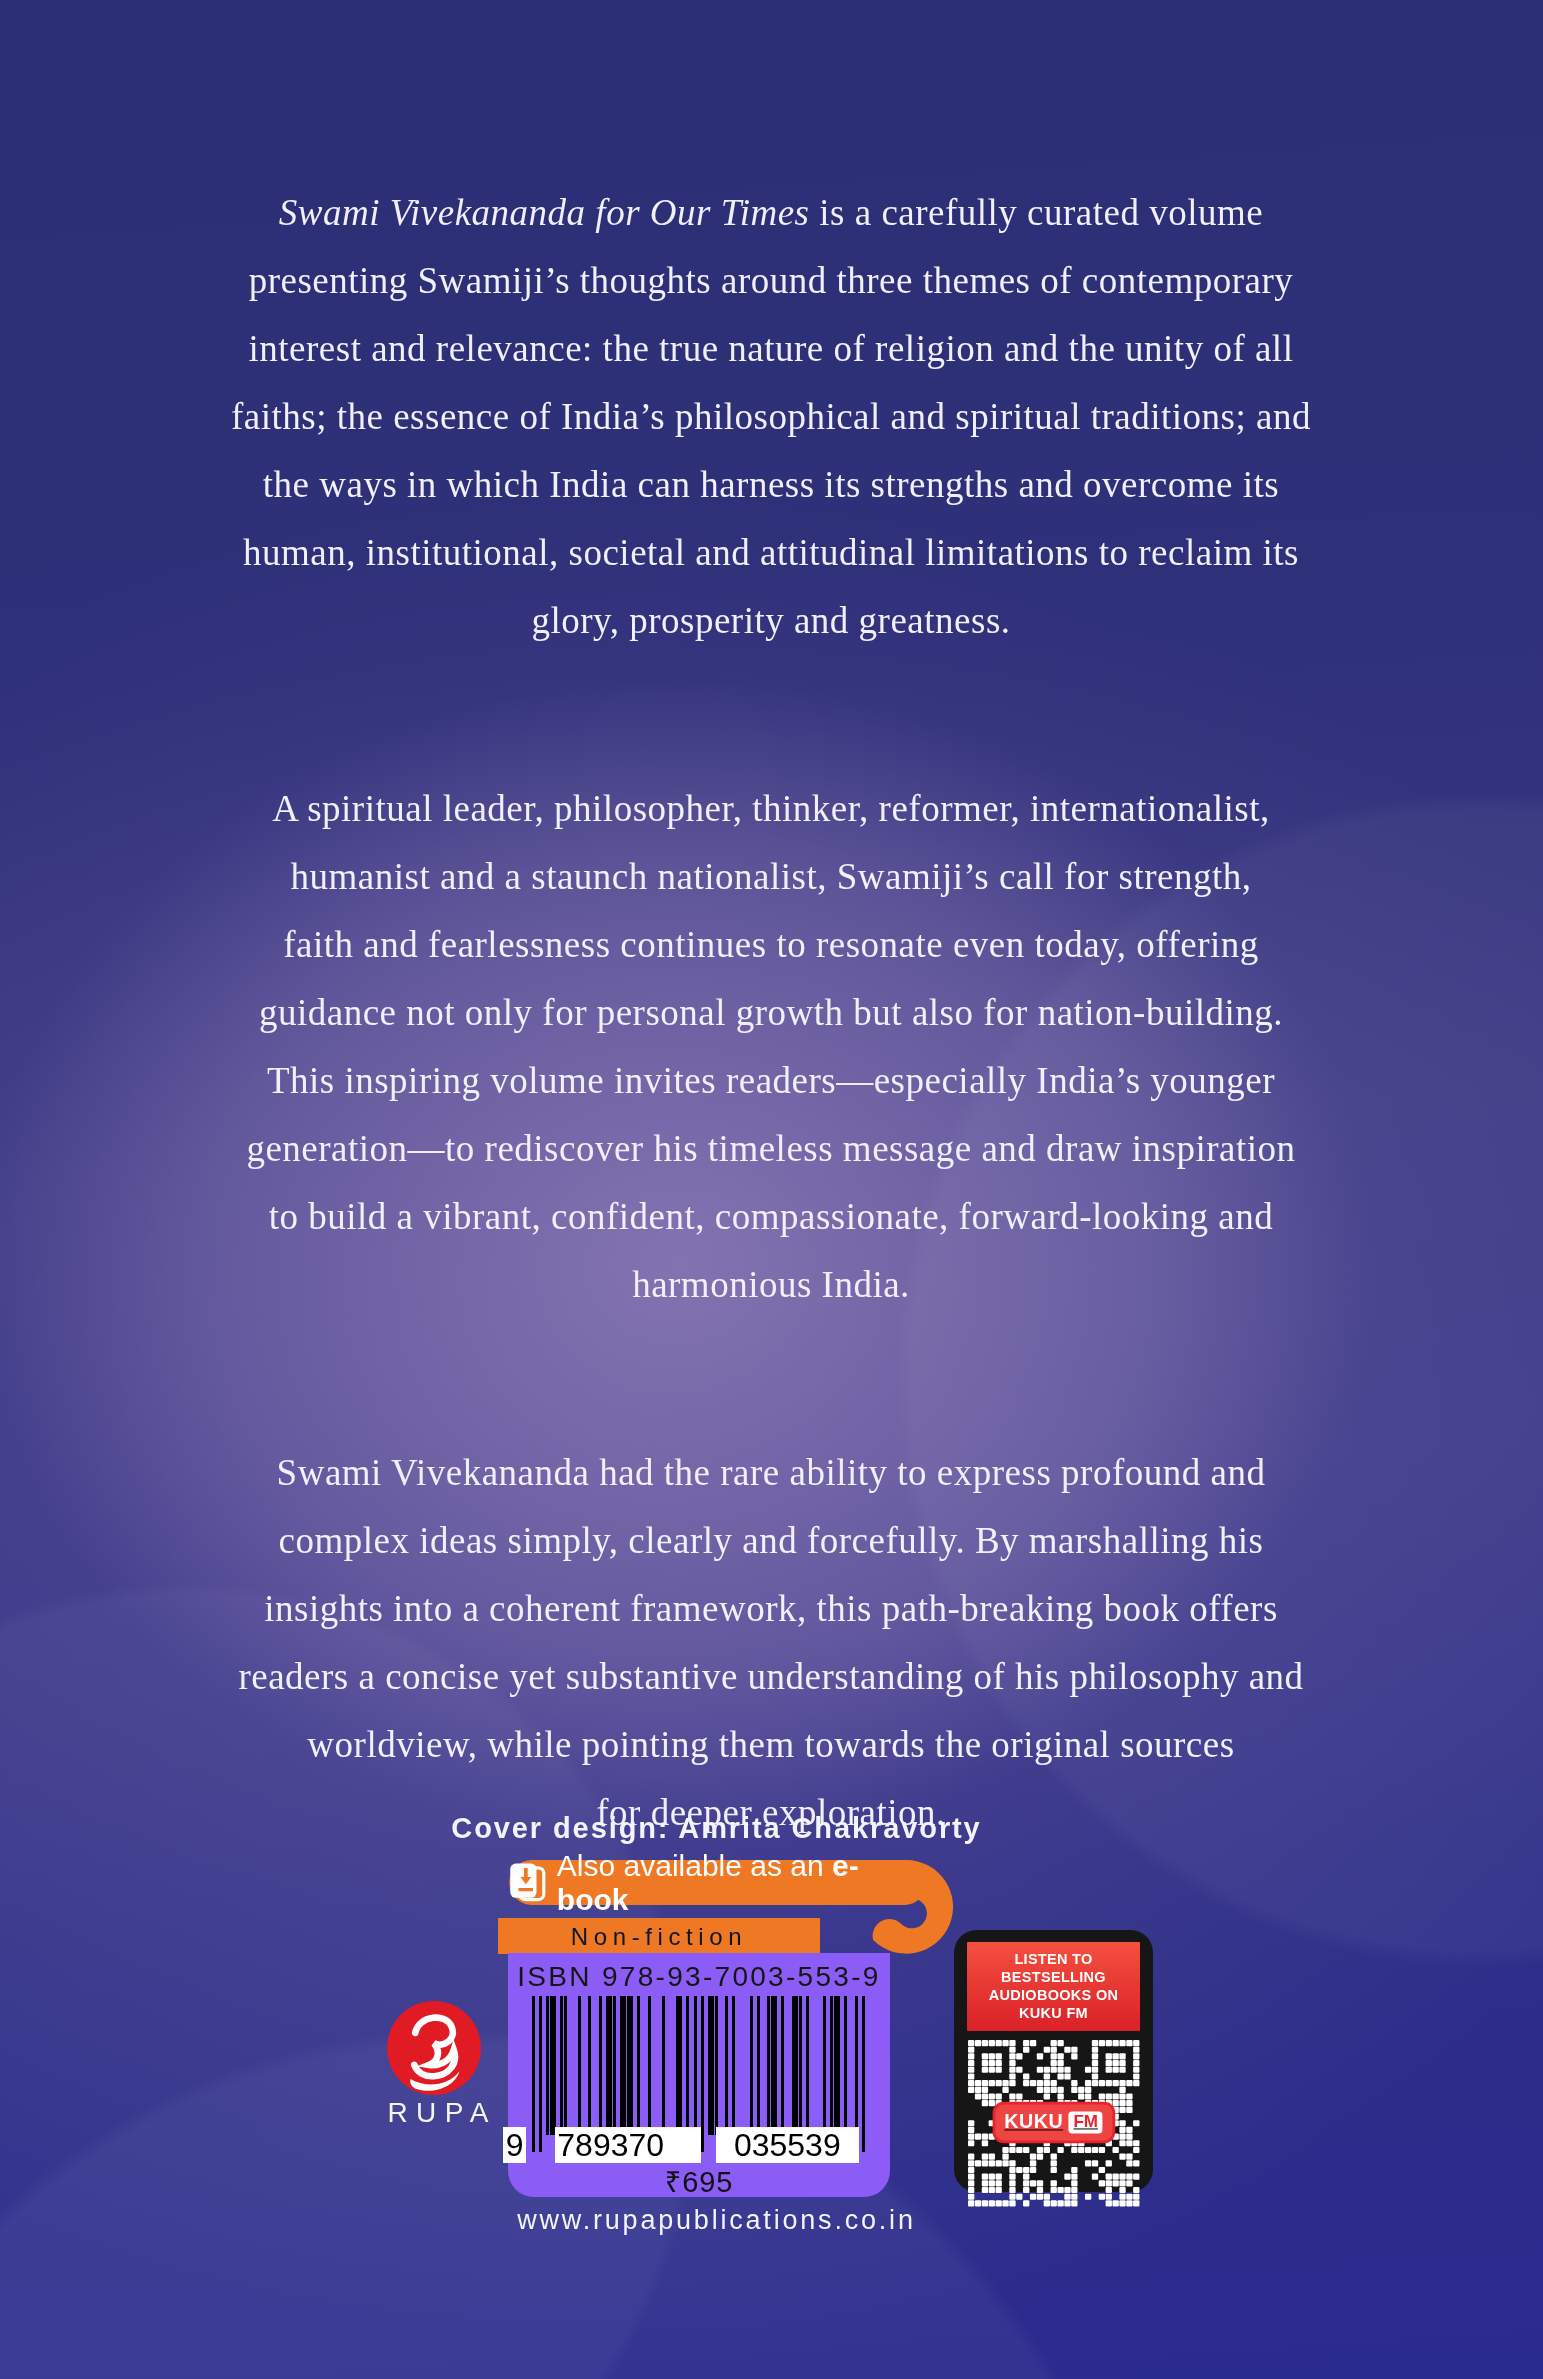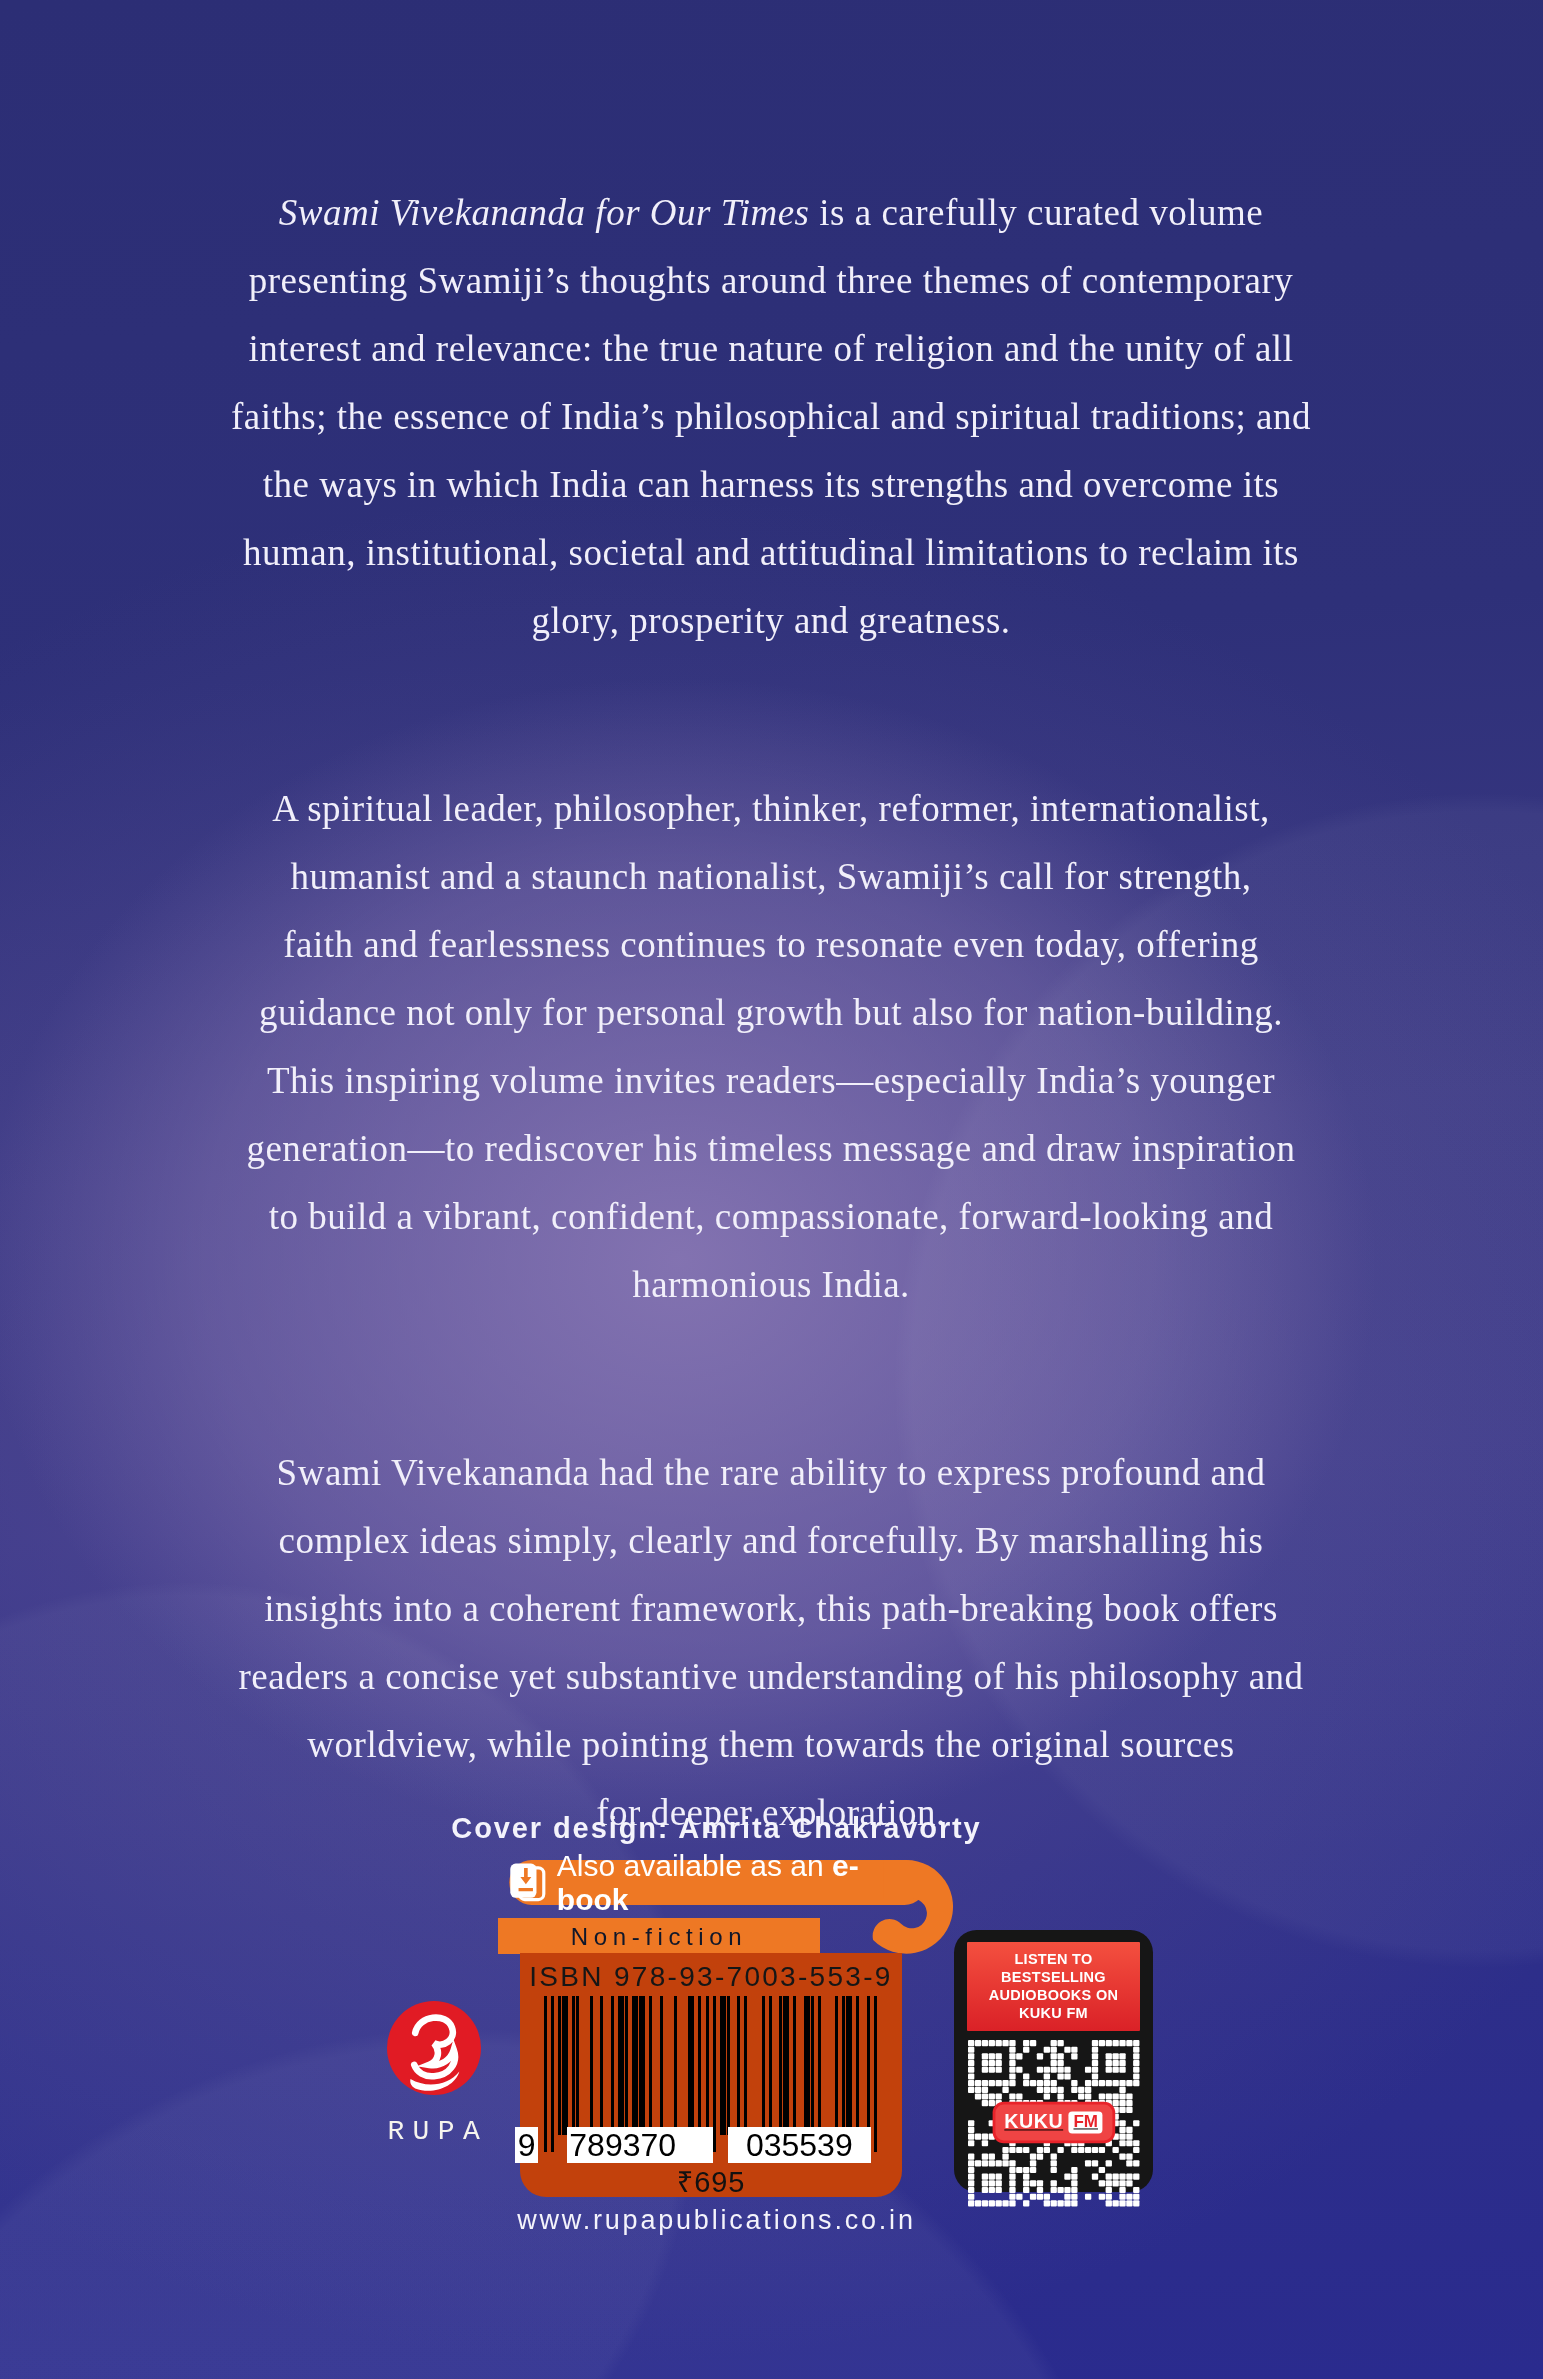--- a/index.html
+++ b/index.html
@@ -32,43 +32,43 @@
     display:flex;align-items:center;justify-content:center;gap:11.2px;
     color:#fff;font-size:30px;
   }
   .ribbon-content b{font-weight:bold;}
   .category-bar{
     position:absolute;left:498px;top:1918px;width:322px;height:36px;
     background:#ee7824;color:#0f172a;text-align:center;line-height:37px;
     font-size:24px;letter-spacing:5.6px;
   }
   .barcode-panel{
-    position:absolute;left:520px;top:1953px;width:382px;height:244px;
-    background:#c2410c;border-radius:0 0 26px 26px;
+    position:absolute;left:508px;top:1953px;width:382px;height:244px;
+    background:#8b5cf6;border-radius:0 0 26px 26px;
   }
   .isbn-label{
     position:absolute;top:7.5px;left:0;width:100%;text-align:center;
     color:#161616;font-size:28px;letter-spacing:2.3px;
   }
   .ean{position:absolute;left:24px;top:43px;width:334px;height:161px;}
   .ean .bar{position:absolute;top:0;background:#000;}
   .ean-digits{position:absolute;top:131px;left:0;width:100%;height:37px;color:#000;
     font-size:32px;}
   .ean-digits span{position:absolute;background:#fff;padding:0 2.8px;line-height:36px;}
   .d-first{left:-29px;}
   .d-left{left:22.5px;width:141px;text-align:left;}
   .d-right{left:184px;width:137px;text-align:center;}
   .price{
     position:absolute;top:208px;left:0;width:100%;text-align:center;
     color:#111;font-size:29px;letter-spacing:0.9px;
   }
   .rupa{position:absolute;left:379px;top:2001px;width:109px;text-align:center;}
   .rupa-circle{width:94px;height:94px;margin:0 auto;border-radius:50%;background:#e11b24;}
   .rupa-name{
-    margin-top:21px;color:#f6f4ee;font-family:Liberation Mono, monospace;
+    margin-top:2px;color:#f6f4ee;font-family:Liberation Sans, sans-serif;
     font-size:28px;letter-spacing:8.4px;text-indent:8.4px;
   }
   .qr-card{
     position:absolute;left:954px;top:1930px;width:199px;height:262px;
     background:#161616;border-radius:22.5px;box-sizing:border-box;padding:12px 13px;
   }
   .qr-header{
     background:linear-gradient(180deg,#f4503f 0%,#da2127 100%);
     border-radius:1px;color:#fff;text-align:center;
     font-size:14.5px;font-weight:bold;line-height:18px;padding:8.4px 1.9px;

